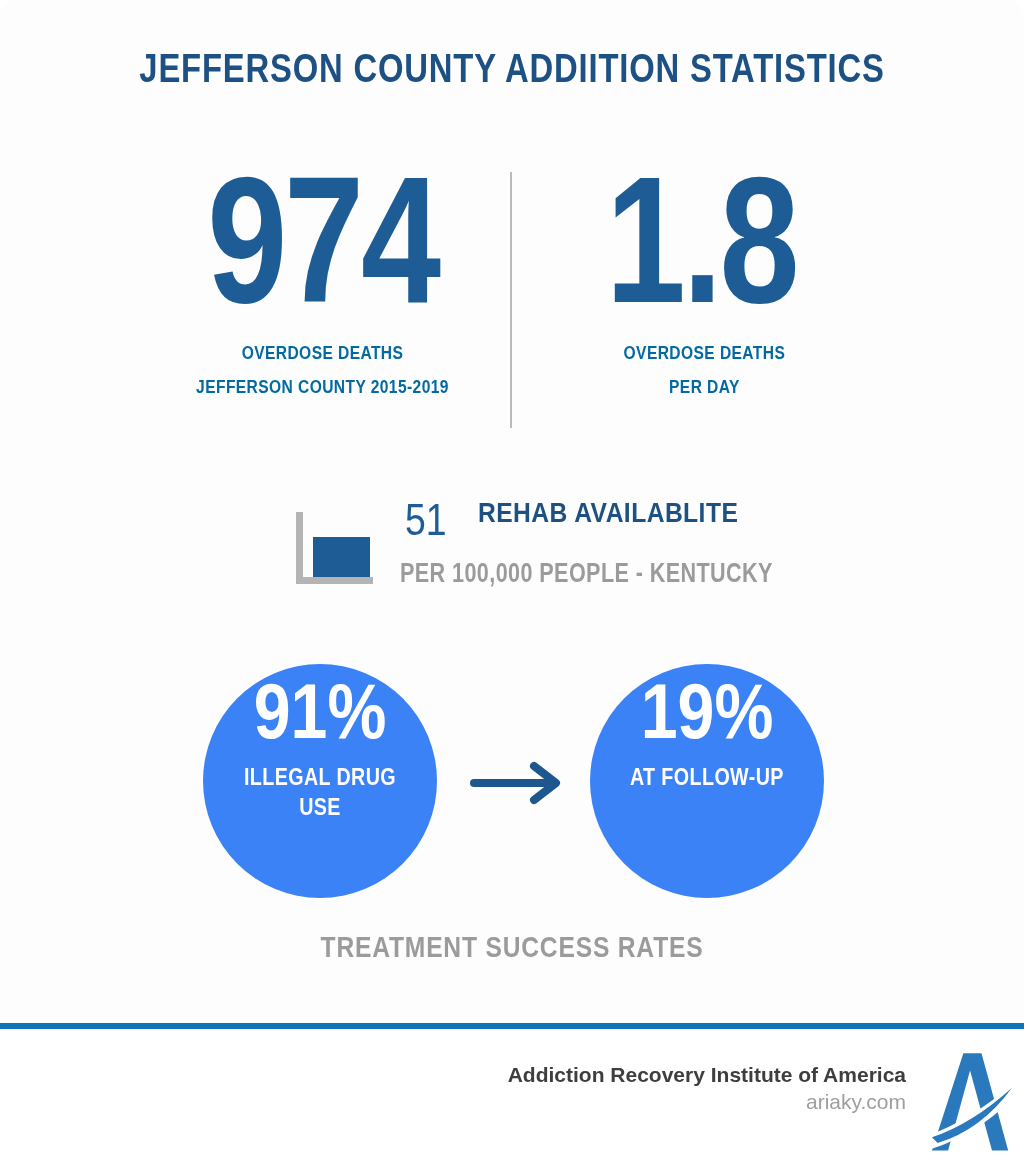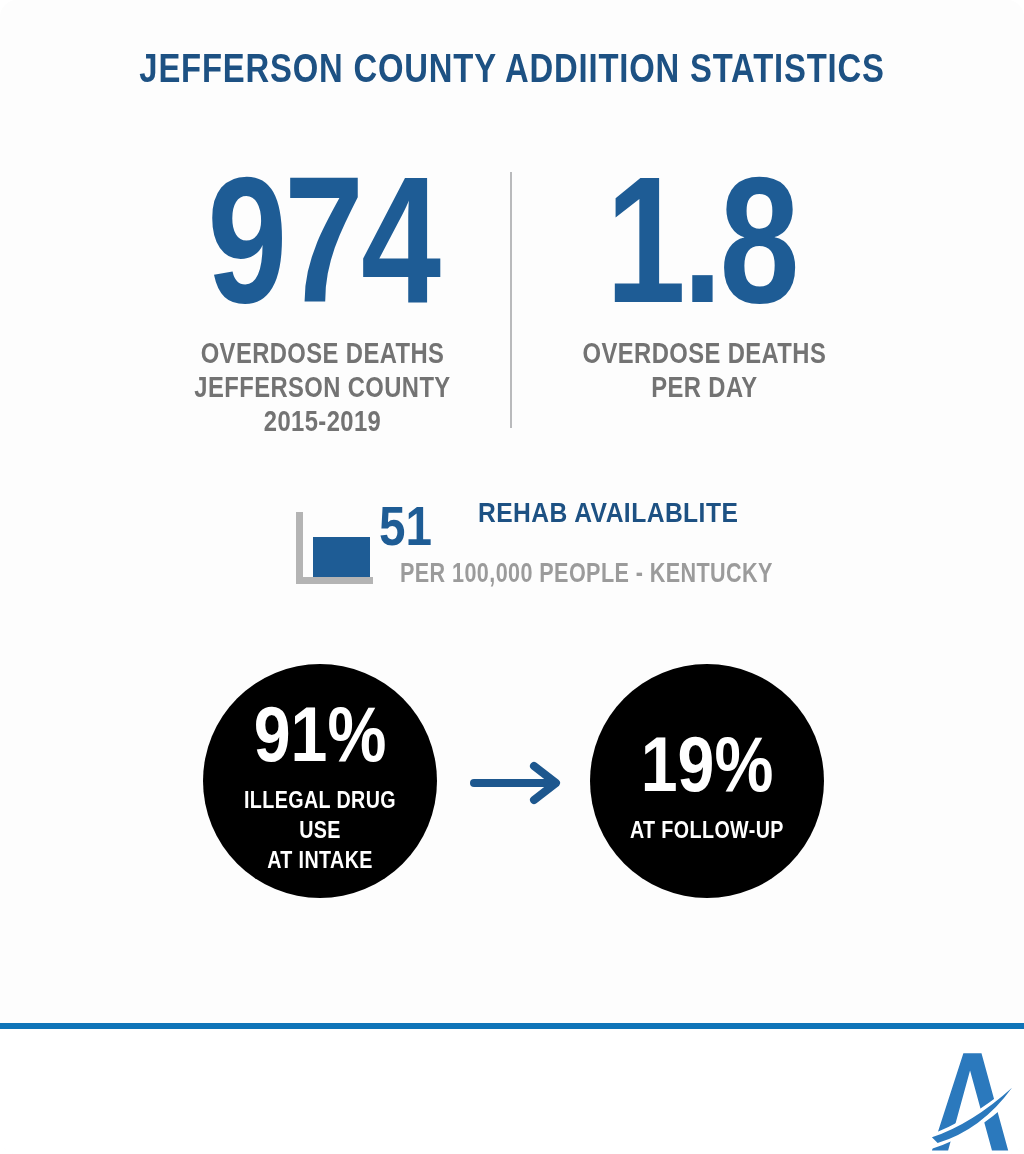--- a/index.html
+++ b/index.html
@@ -36,56 +36,56 @@
   .stat-right {
     position: absolute; top: 150px; left: 565px; width: 340px;
     text-align: center;
   }
   .stat-number {
     font-size: 180px; font-weight: 700; line-height: 1;
     color: #1e5c95; letter-spacing: -4px;
   }
   .stat-right .stat-number { transform-origin: 0 50%; }
   .stat-label {
-    font-size: 29px; font-weight: 700; line-height: 34px;
-    color: #737373; letter-spacing: 0.5px; margin-top: 6px;
+    font-size: 19px; font-weight: 700; line-height: 34px;
+    color: #0369a1; letter-spacing: 0.5px; margin-top: 6px;
   }
   .stat-label .line { display: block; }
   .divider {
     position: absolute; top: 172px; left: 510px;
     width: 2px; height: 256px; background: #b9babc;
   }
 
   
   .rank-icon { position: absolute; top: 512px; left: 296px; width: 77px; height: 72px; }
   .rank-icon .axis-v { position: absolute; left: 0; top: 0; width: 7px; height: 72px; background: #b4b4b4; }
   .rank-icon .axis-h { position: absolute; left: 0; top: 65px; width: 77px; height: 7px; background: #b4b4b4; }
   .rank-icon .bar    { position: absolute; left: 17px; top: 25px; width: 57px; height: 40px; background: #1e5c95; }
   .rank-value {
-    position: absolute; top: 498px; left: 379px;
-    font-size: 56px; font-weight: 700; line-height: 1; color: #1e5c95;
+    position: absolute; top: 498px; left: 405px;
+    font-size: 44px; font-weight: 400; line-height: 1; color: #1e5c95;
   }
   .rank-title {
     position: absolute; top: 499px; left: 478px;
     font-size: 28px; font-weight: 700; line-height: 28px;
     color: #1d5183; letter-spacing: 0.5px;
   }
   .rank-title .line { display: block; }
   .rank-subtitle {
     position: absolute; top: 558px; left: 400px;
     font-size: 27px; font-weight: 700; line-height: 30px;
     color: #9b9b9b; letter-spacing: 0.5px;
   }
   .rank-subtitle .cxl { transform: scaleX(0.8); }
 
   
   .circle {
     position: absolute; width: 234px; height: 234px; border-radius: 50%;
-    background: #000000;
-    display: flex; flex-direction: column; align-items: center; justify-content: center;
+    background: #3b82f6;
+    display: flex; flex-direction: column; align-items: center; justify-content: flex-start;
     text-align: center; padding-top: 8px;
   }
   .circle-left  { top: 664px; left: 203px; }
   .circle-right { top: 664px; left: 590px; }
   .circle-value {
     font-size: 78px; font-weight: 700; line-height: 1; color: #ffffff;
   }
   .circle-label {
     margin-top: 12px;
     font-size: 24px; font-weight: 700; line-height: 30px;
@@ -174,45 +174,49 @@
   </div>
 
   <div class="circle circle-left">
     <div class="circle-value">
       <span class="cx" style="transform:scaleX(0.85);">91%</span>
     </div>
     <div class="circle-label">
       <span class="line">
           <span class="cx">ILLEGAL DRUG USE</span>
         </span>
-      <span class="line">
-          <span class="cx">AT INTAKE</span>
-        </span>
     </div>
   </div>
 
   <svg class="arrow" viewBox="0 0 100 50">
     <path d="M6 25 H 86" stroke="#1d578e" stroke-width="8" stroke-linecap="round" fill="none"></path>
     <path d="M66 8 L 88 25 L 66 42" stroke="#1d578e" stroke-width="8" stroke-linecap="round" stroke-linejoin="round" fill="none"></path>
   </svg>
 
   <div class="circle circle-right">
     <div class="circle-value">
       <span class="cx" style="transform:scaleX(0.85);">19%</span>
     </div>
     <div class="circle-label">
       <span class="line">
           <span class="cx">AT FOLLOW-UP</span>
         </span>
     </div>
   </div>
 
+  <div class="treatment-caption">
+    <span class="cx">TREATMENT SUCCESS RATES</span>
+  </div>
 
   <div class="blue-rule"></div>
   <div class="footer">
+    <div class="footer-text">
+      <div class="footer-org">Addiction Recovery Institute of America</div>
+      <div class="footer-site">ariaky.com</div>
+    </div>
     <svg class="logo" viewBox="0 0 86 104">
 
       <path d="M35 2 L54 2 L82 104 L65 104 L42 20 L19 104 L2 104 Z" fill="#2b79bd"></path>
 
       <path d="M-2 88 Q40 74 90 32 L92 44 Q52 86 2 102 Z" fill="#ffffff"></path>
 
       <path d="M2 90 Q44 76 86 38 Q54 82 8 96 Z" fill="#2b79bd"></path>
     </svg>
   </div>
 

